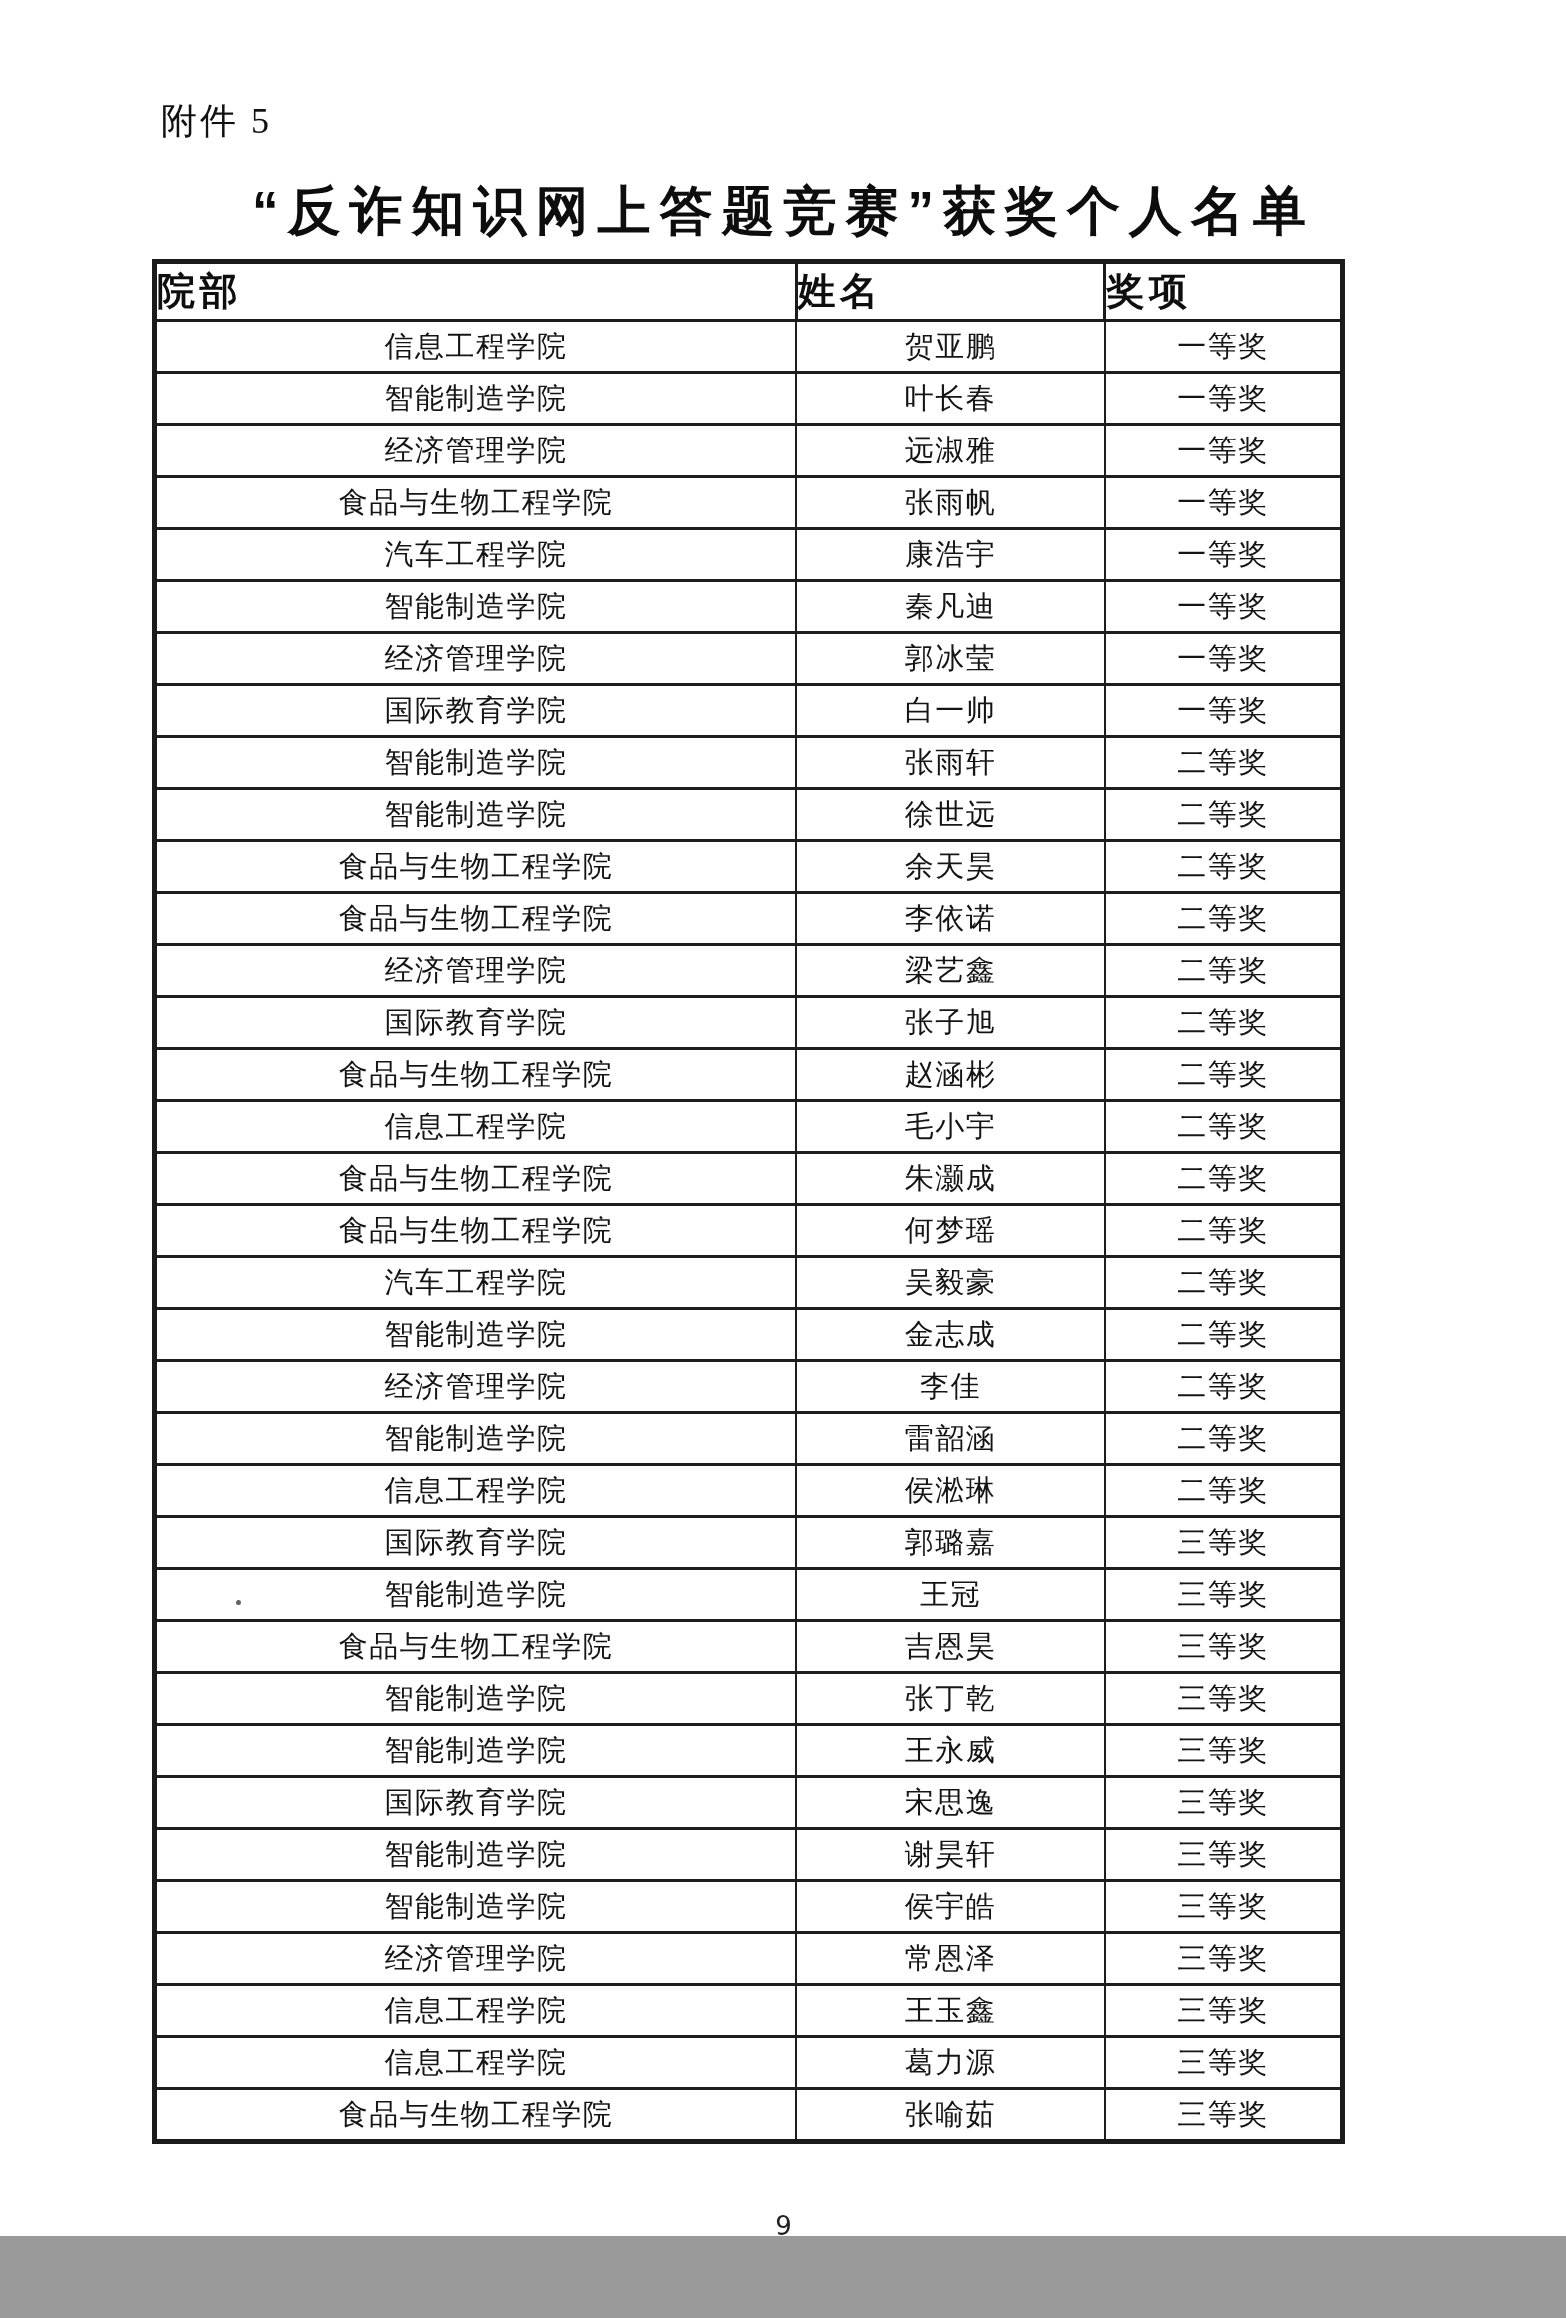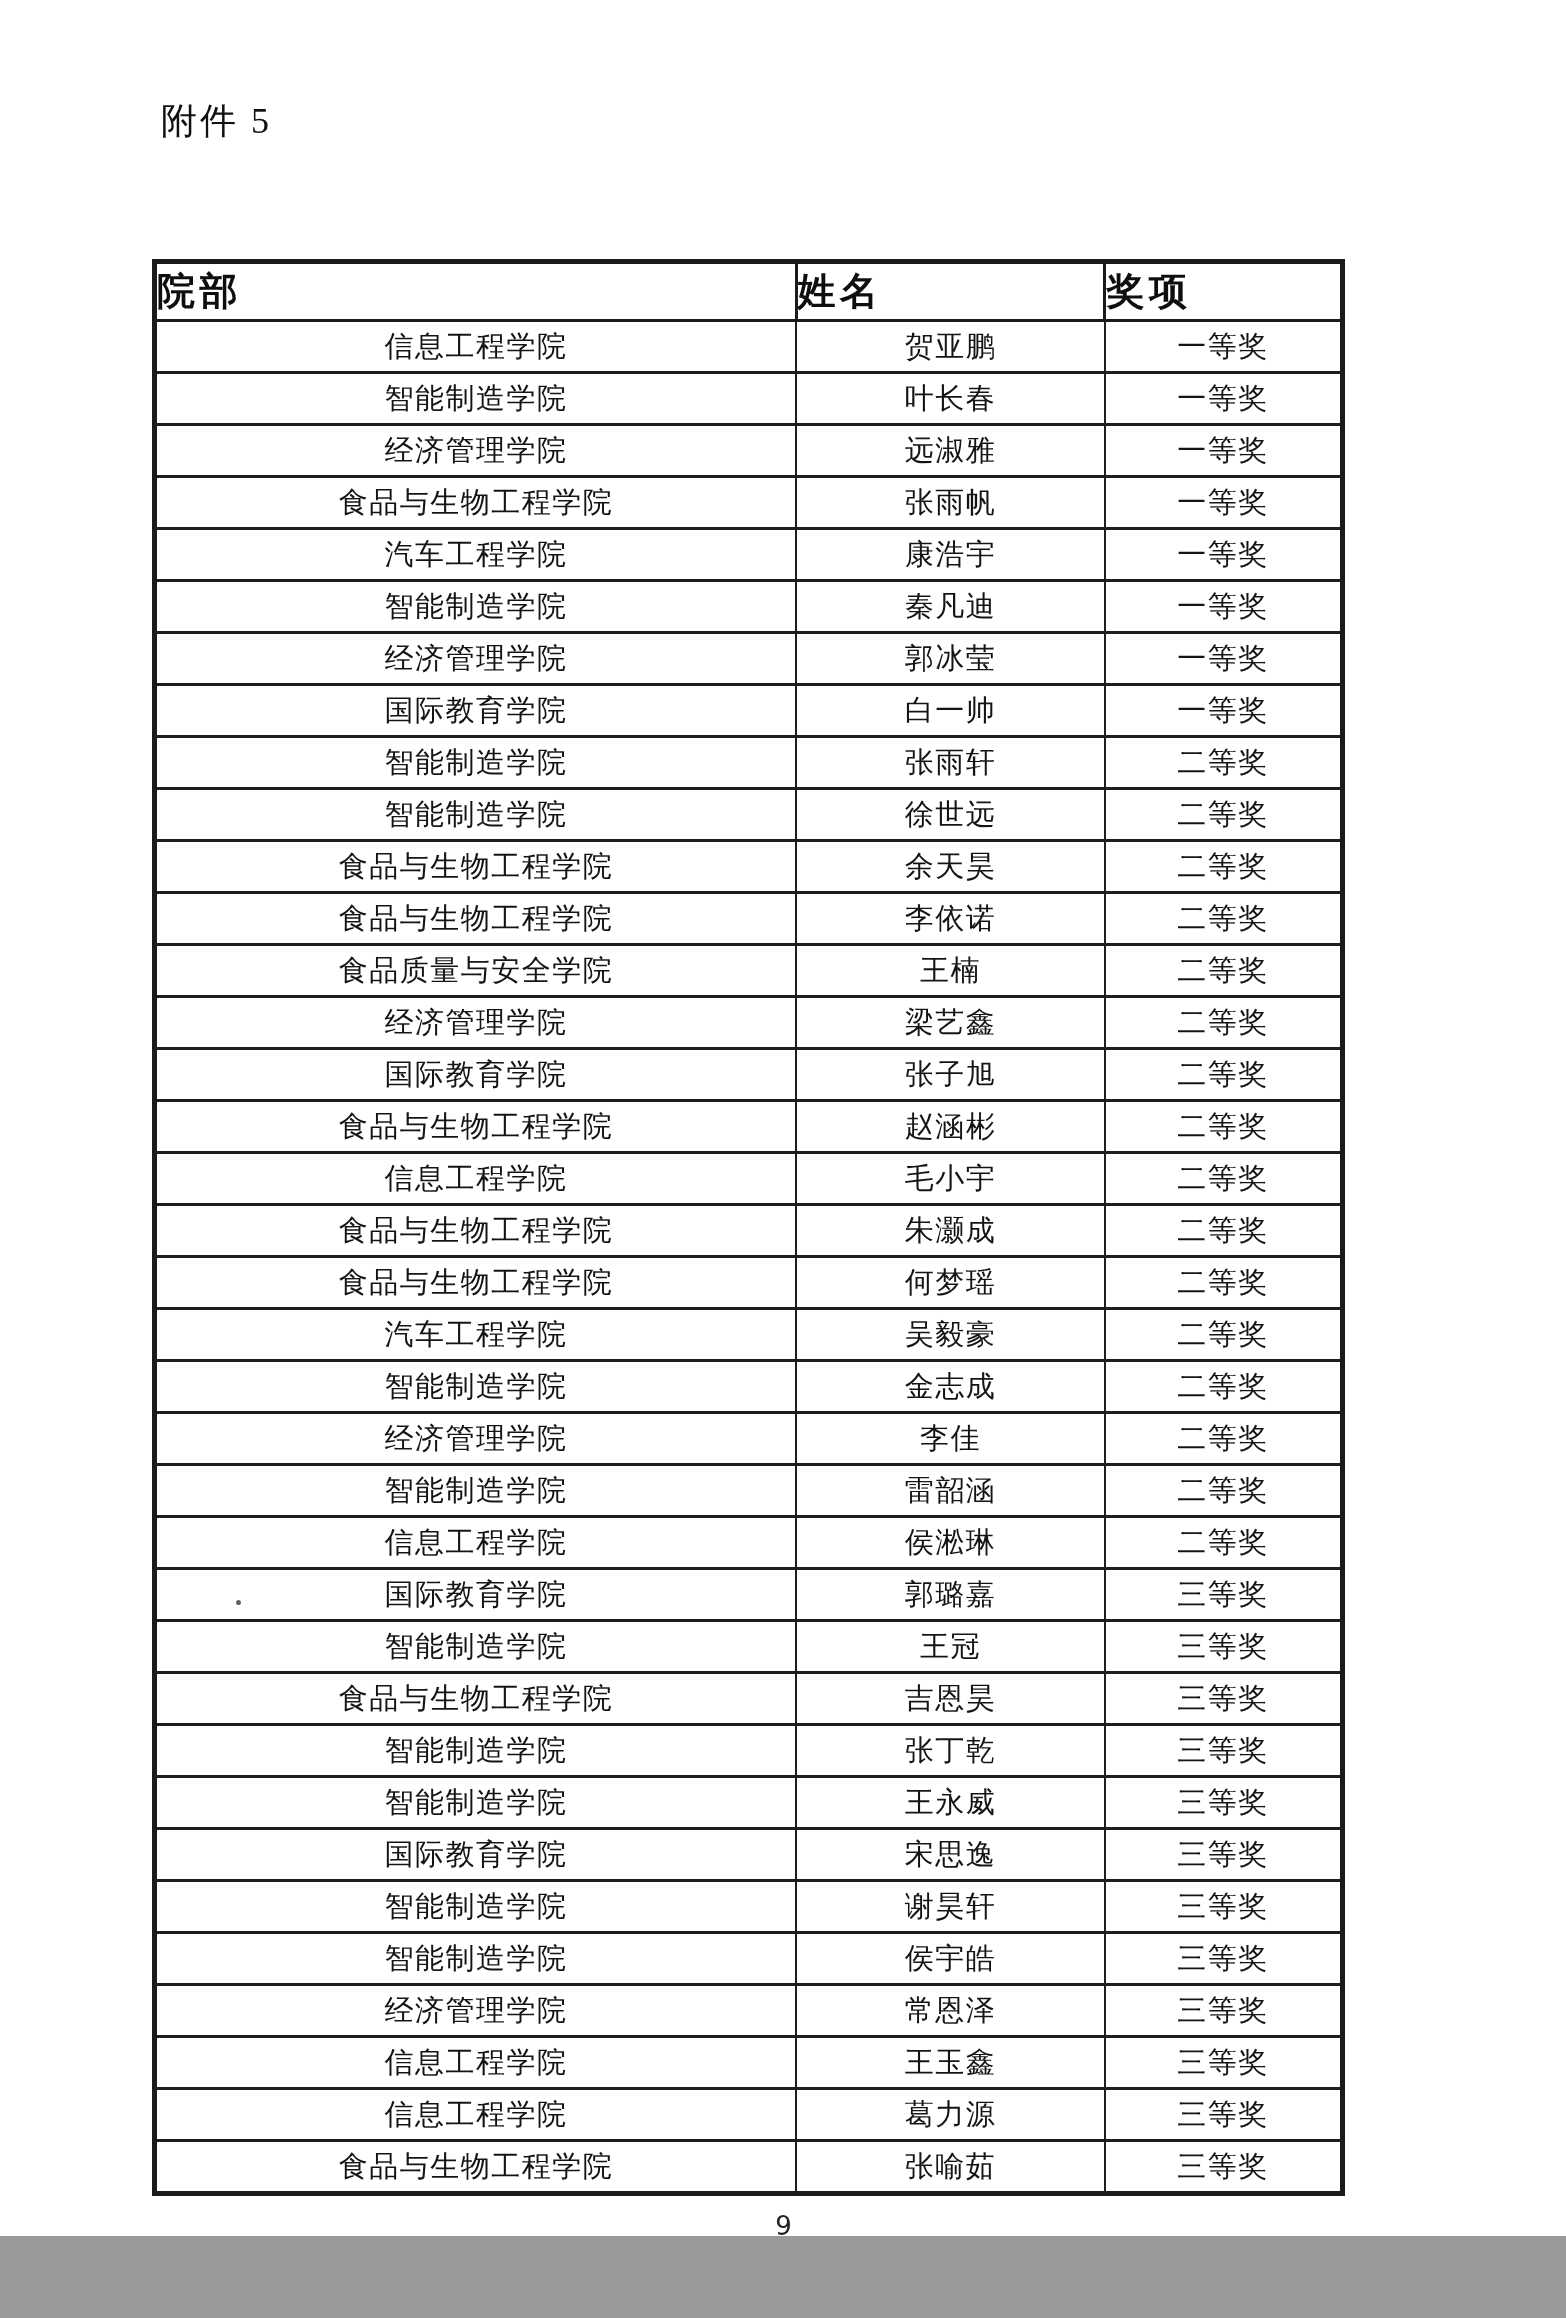--- a/index.html
+++ b/index.html
@@ -93,20 +93,21 @@
     opacity: 0.8;
   }
 </style>
 </head>
 <body>
 
 <div class="page">
 
   <div class="attachment">附件 5</div>
 
+  <div class="doc-title">“反诈知识网上答题竞赛”获奖个人名单</div>
 
   <table class="awards">
     <colgroup>
       <col class="c-dept">
       <col class="c-name">
       <col class="c-award">
     </colgroup>
     <thead>
       <tr>
         <th>院部</th>
@@ -169,25 +170,20 @@
           <td>食品与生物工程学院</td>
           <td>余天昊</td>
           <td>二等奖</td>
         </tr>
         <tr>
           <td>食品与生物工程学院</td>
           <td>李依诺</td>
           <td>二等奖</td>
         </tr>
         <tr>
-          <td>食品质量与安全学院</td>
-          <td>王楠</td>
-          <td>二等奖</td>
-        </tr>
-        <tr>
           <td>经济管理学院</td>
           <td>梁艺鑫</td>
           <td>二等奖</td>
         </tr>
         <tr>
           <td>国际教育学院</td>
           <td>张子旭</td>
           <td>二等奖</td>
         </tr>
         <tr>

